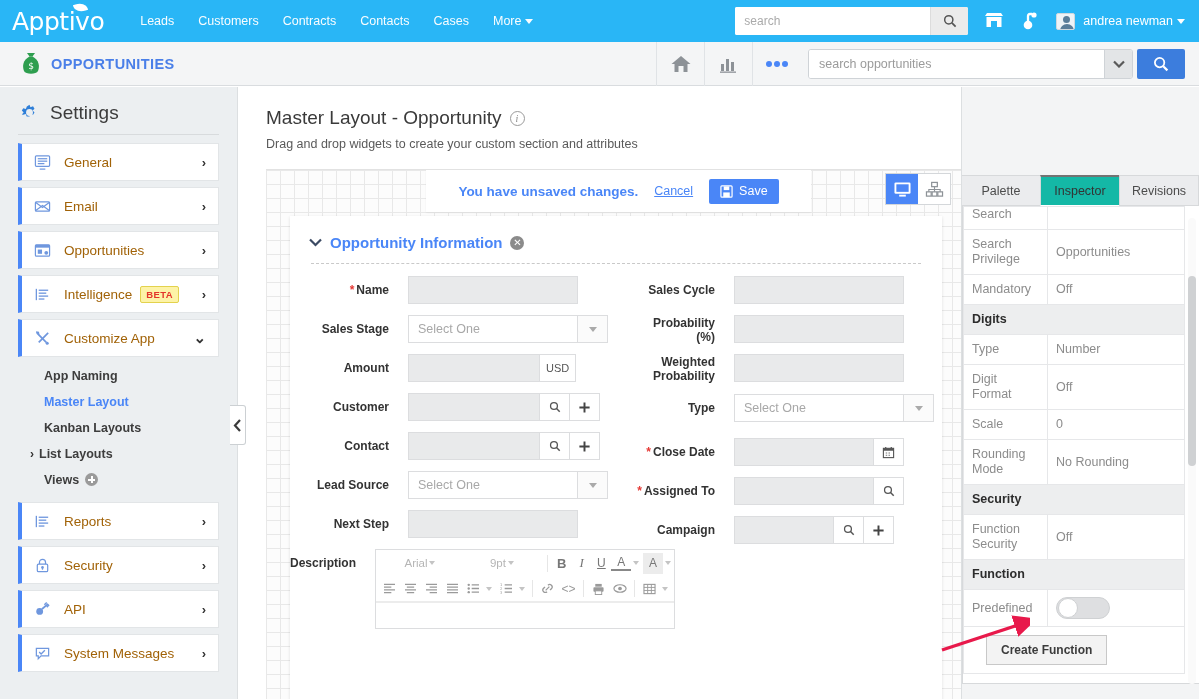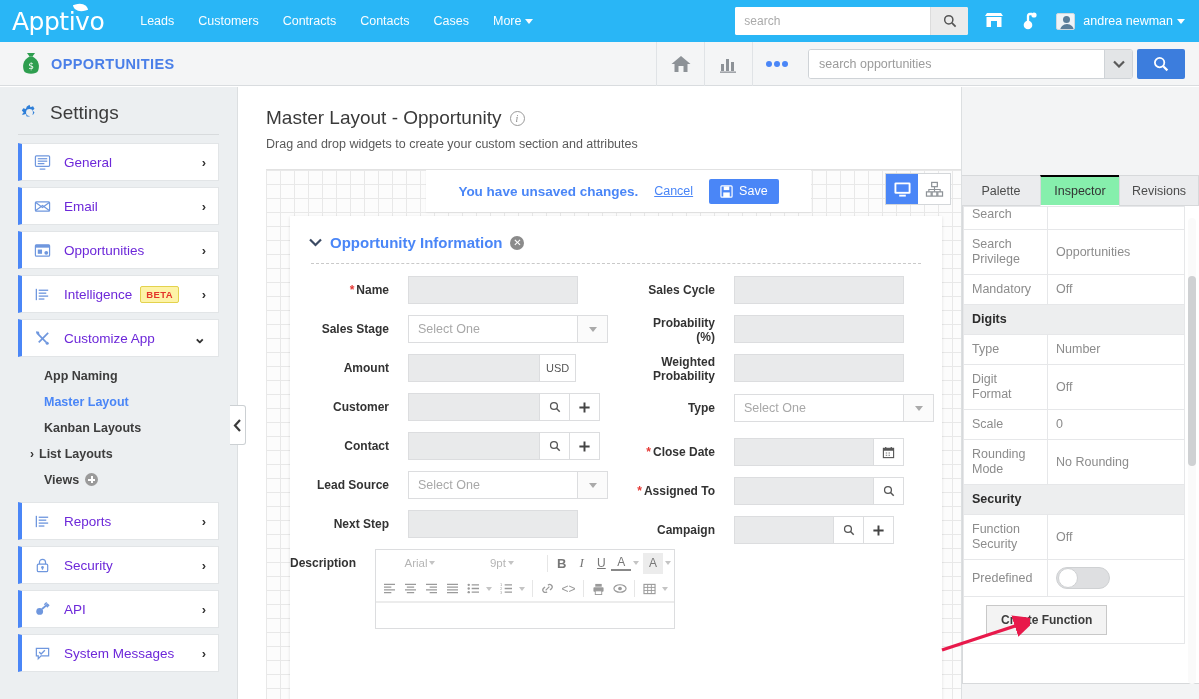--- a/index.html
+++ b/index.html
@@ -117,21 +117,21 @@
   #settings-rule {
     height: 1px; background: #d8dbdd; margin: 10px 18px 8px 18px;
   }
   .nav-card {
     margin: 0 18px 6px 18px; background: #fff; border: 1px solid #e2e5e7;
     border-left: 4px solid #4a86f7; height: 38px; display: flex; align-items: center;
     cursor: pointer; position: relative;
   }
   .nav-card .nav-ico { width: 22px; margin-left: 12px; display:flex; align-items:center; }
   .nav-card .nav-label {
-    color: #6d28d9; font-size: 13.5px; margin-left: 8px;
+    color: #a16207; font-size: 13.5px; margin-left: 8px;
   }
   .beta-badge {
     margin-left: 8px; background: #fdf3a7; border: 1px solid #e3d24d; color: #e3352a;
     font-size: 9.5px; font-weight: bold; padding: 2px 5px; border-radius: 2px;
     letter-spacing: .4px;
   }
   .nav-chev {
     position: absolute; right: 12px; color: #333; font-size: 13px; font-weight: bold;
   }
   .sub-item {
@@ -285,21 +285,21 @@
     background: #f3f4f5; border-left: 1px solid #dcdfe1; overflow: hidden;
   }
   #rp-tabs { display: flex; padding: 88px 0 0 0; justify-content: space-between; }
   #rp-tabs { padding: 0; margin-top: 88px; }
   .rp-tab {
     flex: 1; height: 31px; display: flex; align-items: center; justify-content: center;
     font-size: 12.5px; color: #4c4c4c; background: #ebecee; cursor: pointer;
     border: 1px solid #d7d9db; border-bottom: 1px solid #d7d9db; margin-left: -1px;
   }
   .rp-tab.active {
-    background: #86efac; border-top: 2px solid #000000; border-bottom: 1px solid #fff;
+    background: #14b8a6; border-top: 2px solid #737373; border-bottom: 1px solid #fff;
     color: #333;
   }
   #rp-table-wrap {
     position: absolute; left: 0; top: 119px; width: 238px; height: 478px;
     background: #fff; border: 1px solid #d7d9db; border-top: 0; overflow: hidden;
   }
   table.rp { width: 222px; border-collapse: collapse; table-layout: fixed; }
   table.rp td {
     border: 1px solid #e6e7e9; font-size: 12.5px; color: #8c8c8c;
     padding: 7px 8px; vertical-align: middle; line-height: 15px;
@@ -928,20 +928,23 @@
         <td class="k">Rounding Mode</td>
         <td>No Rounding</td>
       </tr>
       <tr class="grp">
         <td colspan="2">Security</td>
       </tr>
       <tr>
         <td class="k">Function Security</td>
         <td>Off</td>
       </tr>
+      <tr class="grp">
+        <td colspan="2">Function</td>
+      </tr>
       <tr>
         <td class="k">Predefined</td>
         <td>
           <div class="toggle">
                 <div class="knob"></div>
               </div>
         </td>
       </tr>
       <tr>
         <td colspan="2" style="padding:8px 8px 8px 22px;">

